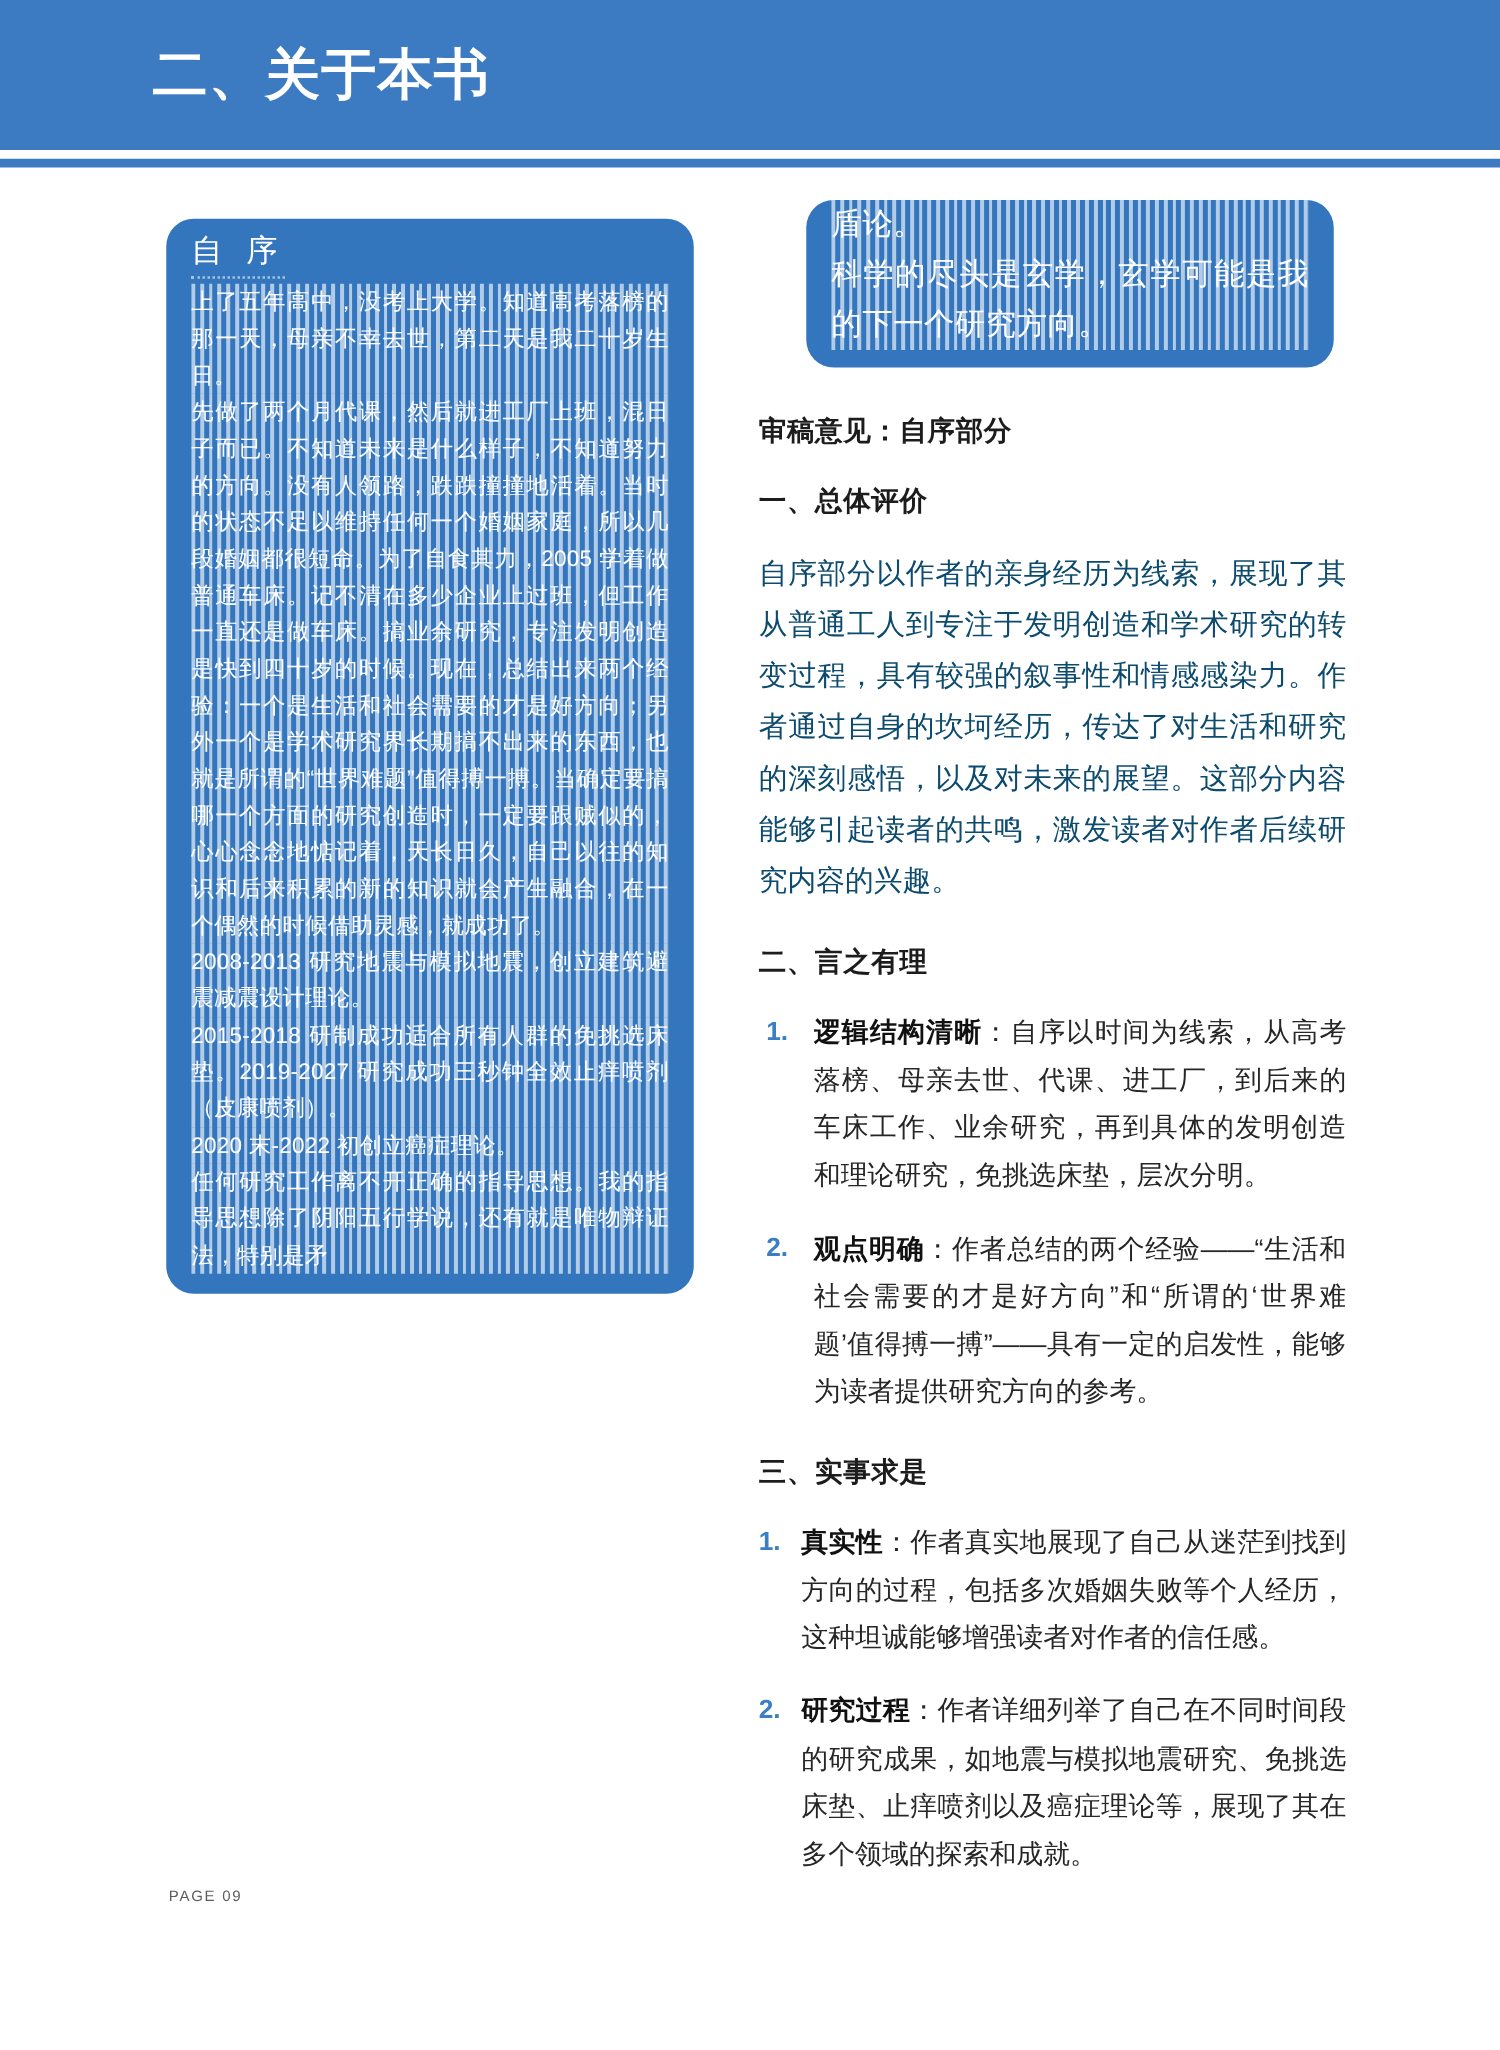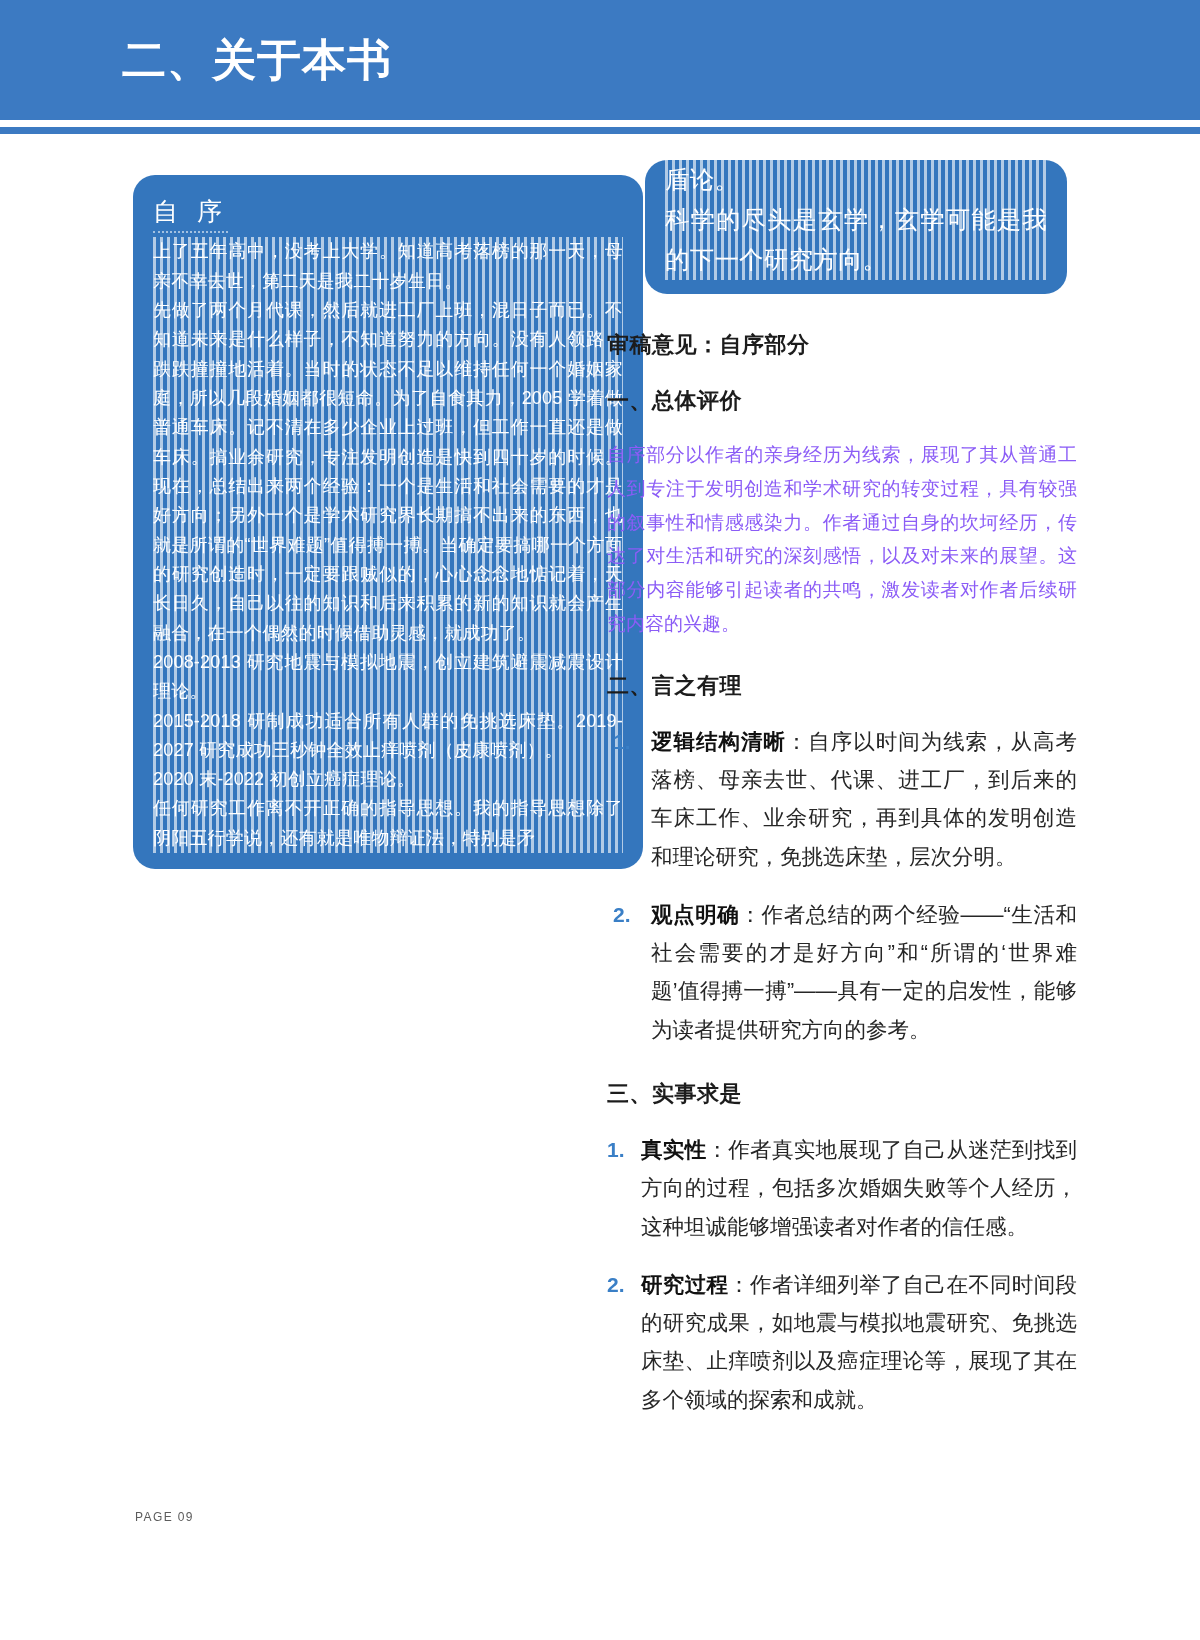--- a/index.html
+++ b/index.html
@@ -51,25 +51,25 @@
     top: 150px;
     width: 1200px;
     height: 1320px;
   }
 
   
   .preface-card {
     position: absolute;
     left: 133px;
     top: 25px;
-    width: 510px;
+    width: 422px;
     box-sizing: border-box;
     background: #3476bd;
     border-radius: 22px;
-    padding: 18px 20px 16px 20px;
+    padding: 8px 20px 16px 20px;
   }
   .preface-title {
     font-size: 25px;
     color: #ffffff;
     font-weight: 400;
     letter-spacing: 6px;
     line-height: 1.45;
     border-bottom: 2px dotted rgba(255,255,255,0.55);
     display: inline-block;
     padding-bottom: 2px;
@@ -137,22 +137,22 @@
   }
   .section-heading {
     font-size: 22px;
     font-weight: 700;
     color: #1c1c1c;
     margin: 30px 0 22px 0;
     letter-spacing: 0.5px;
   }
   .section-heading.first { margin-top: 0; }
   .review-para {
-    font-size: 19px;
-    color: #8b5cf6;
+    font-size: 23px;
+    color: #0c4a6e;
     line-height: 1.78;
     margin: 0 0 6px 0;
     text-align: justify;
     text-justify: inter-character;
   }
 
   .num-list {
     margin: 0;
     padding: 0;
     list-style: none;

